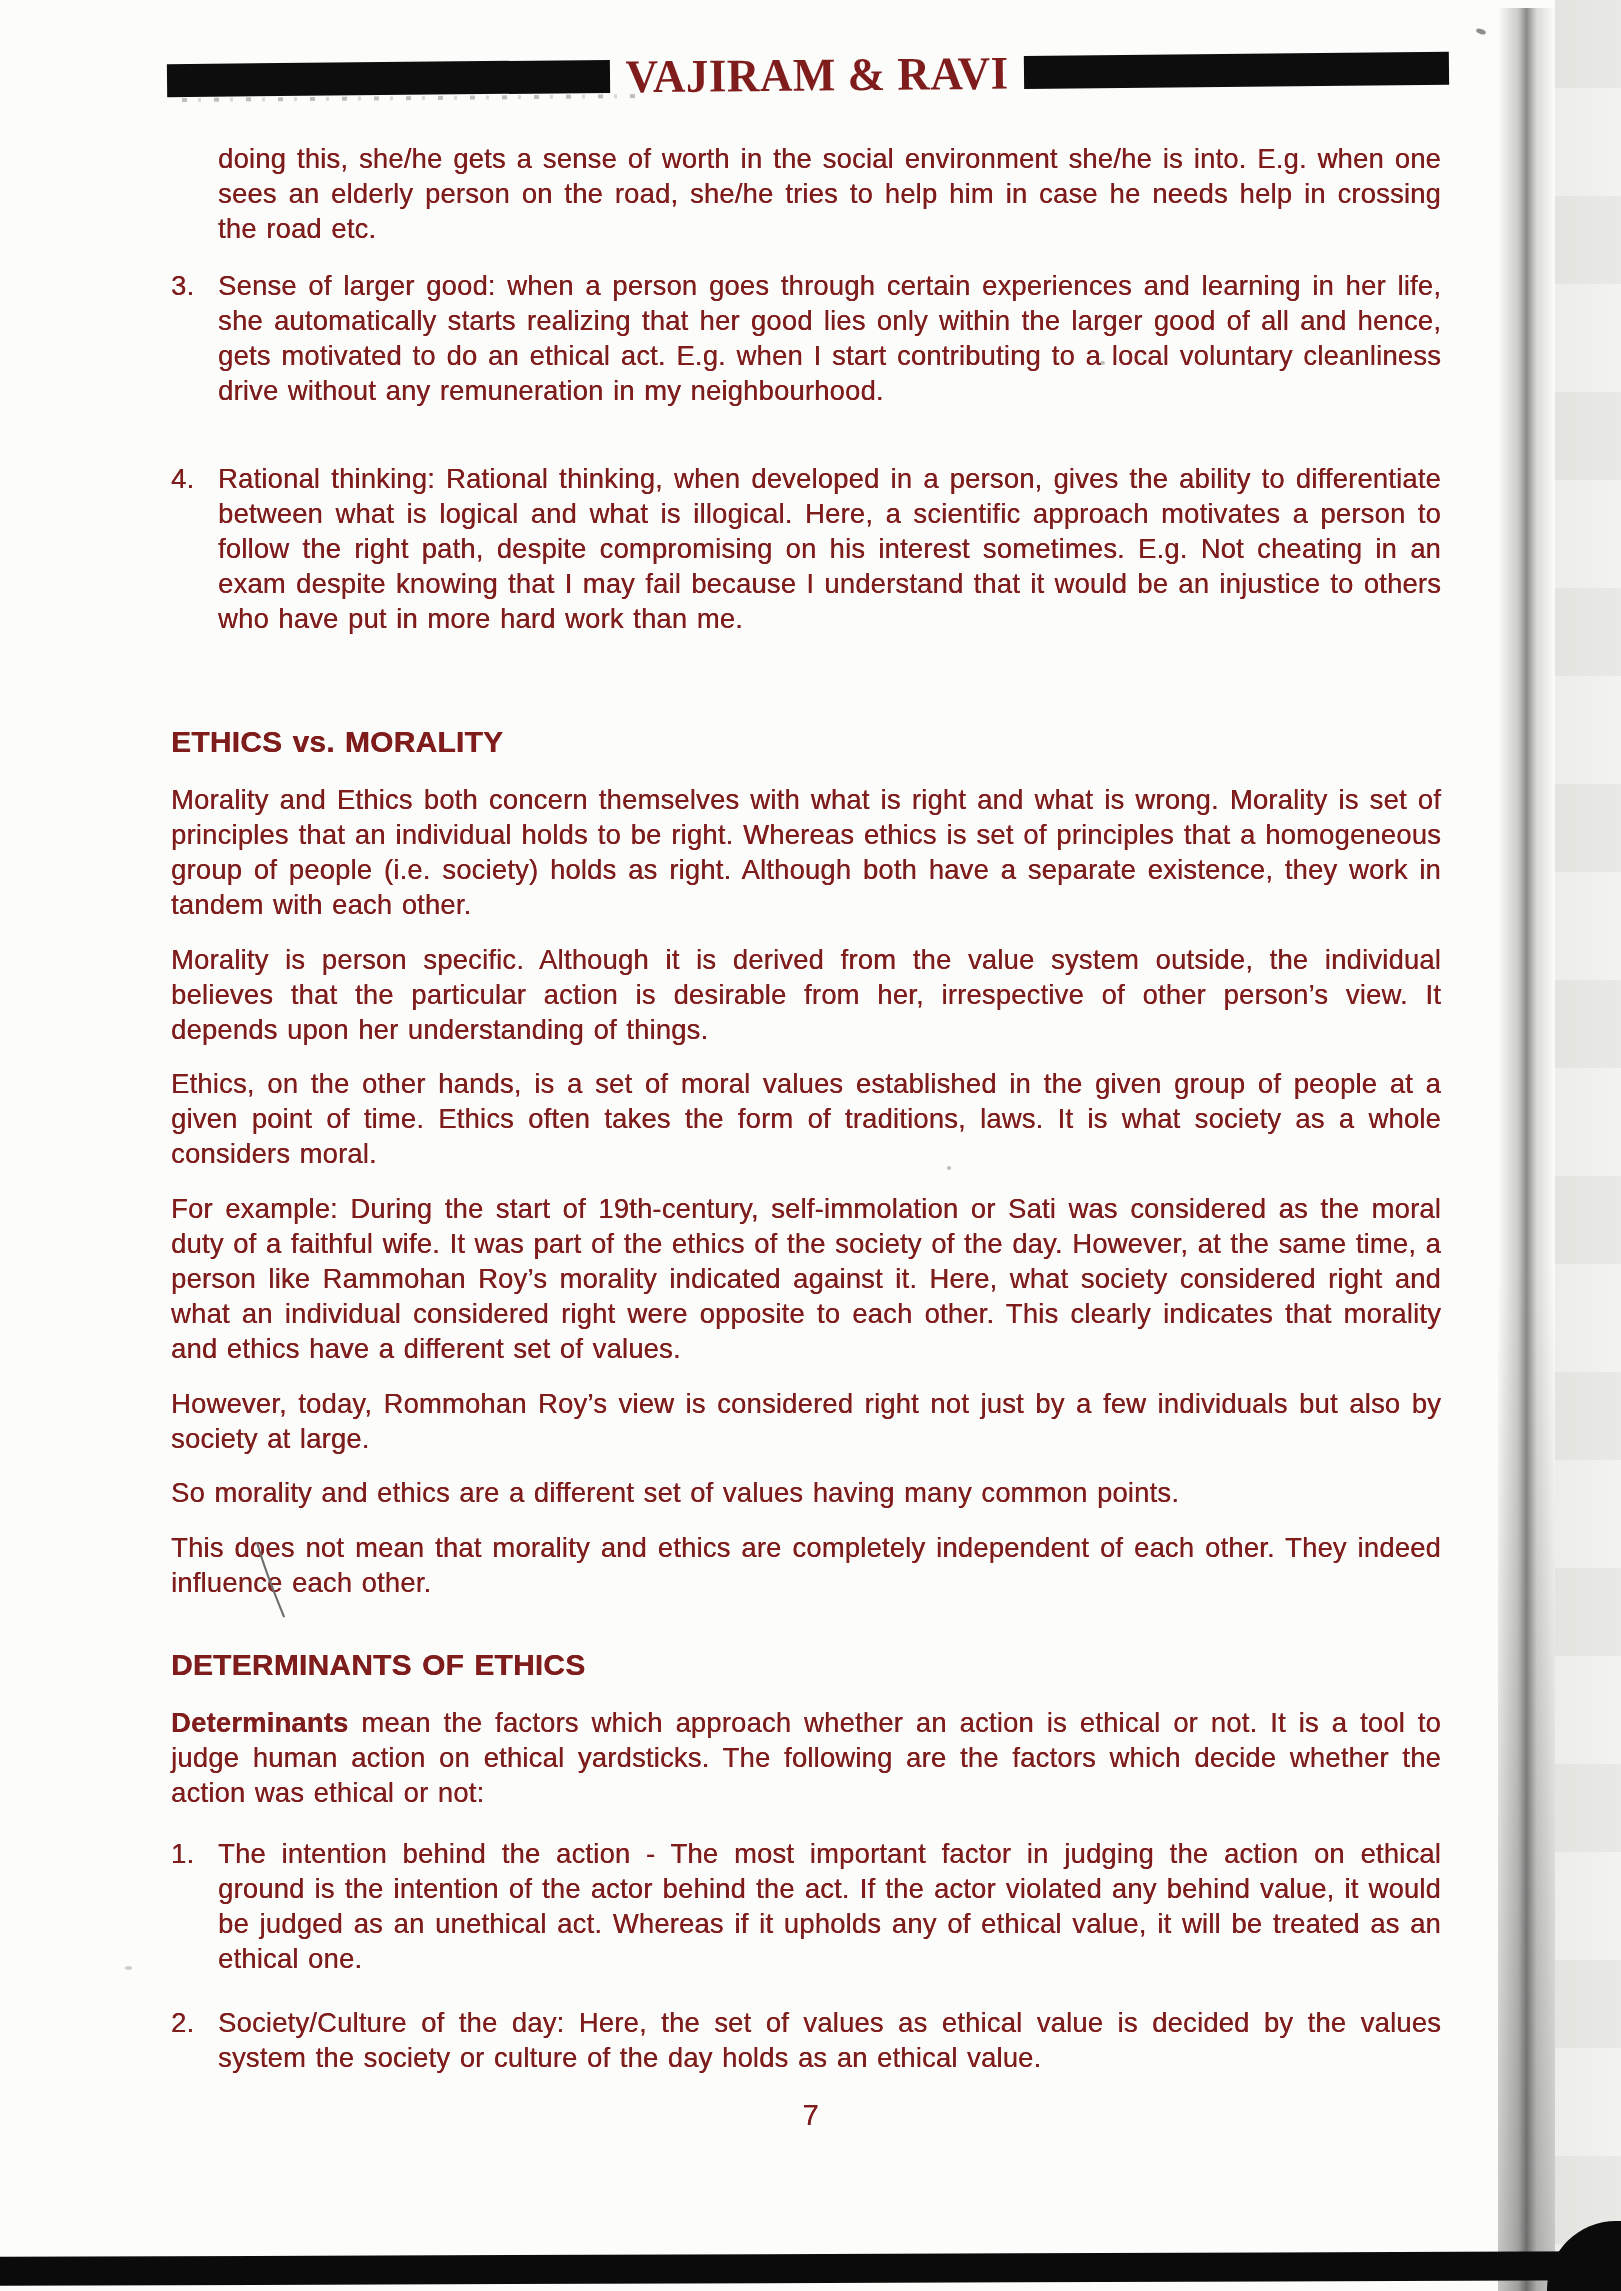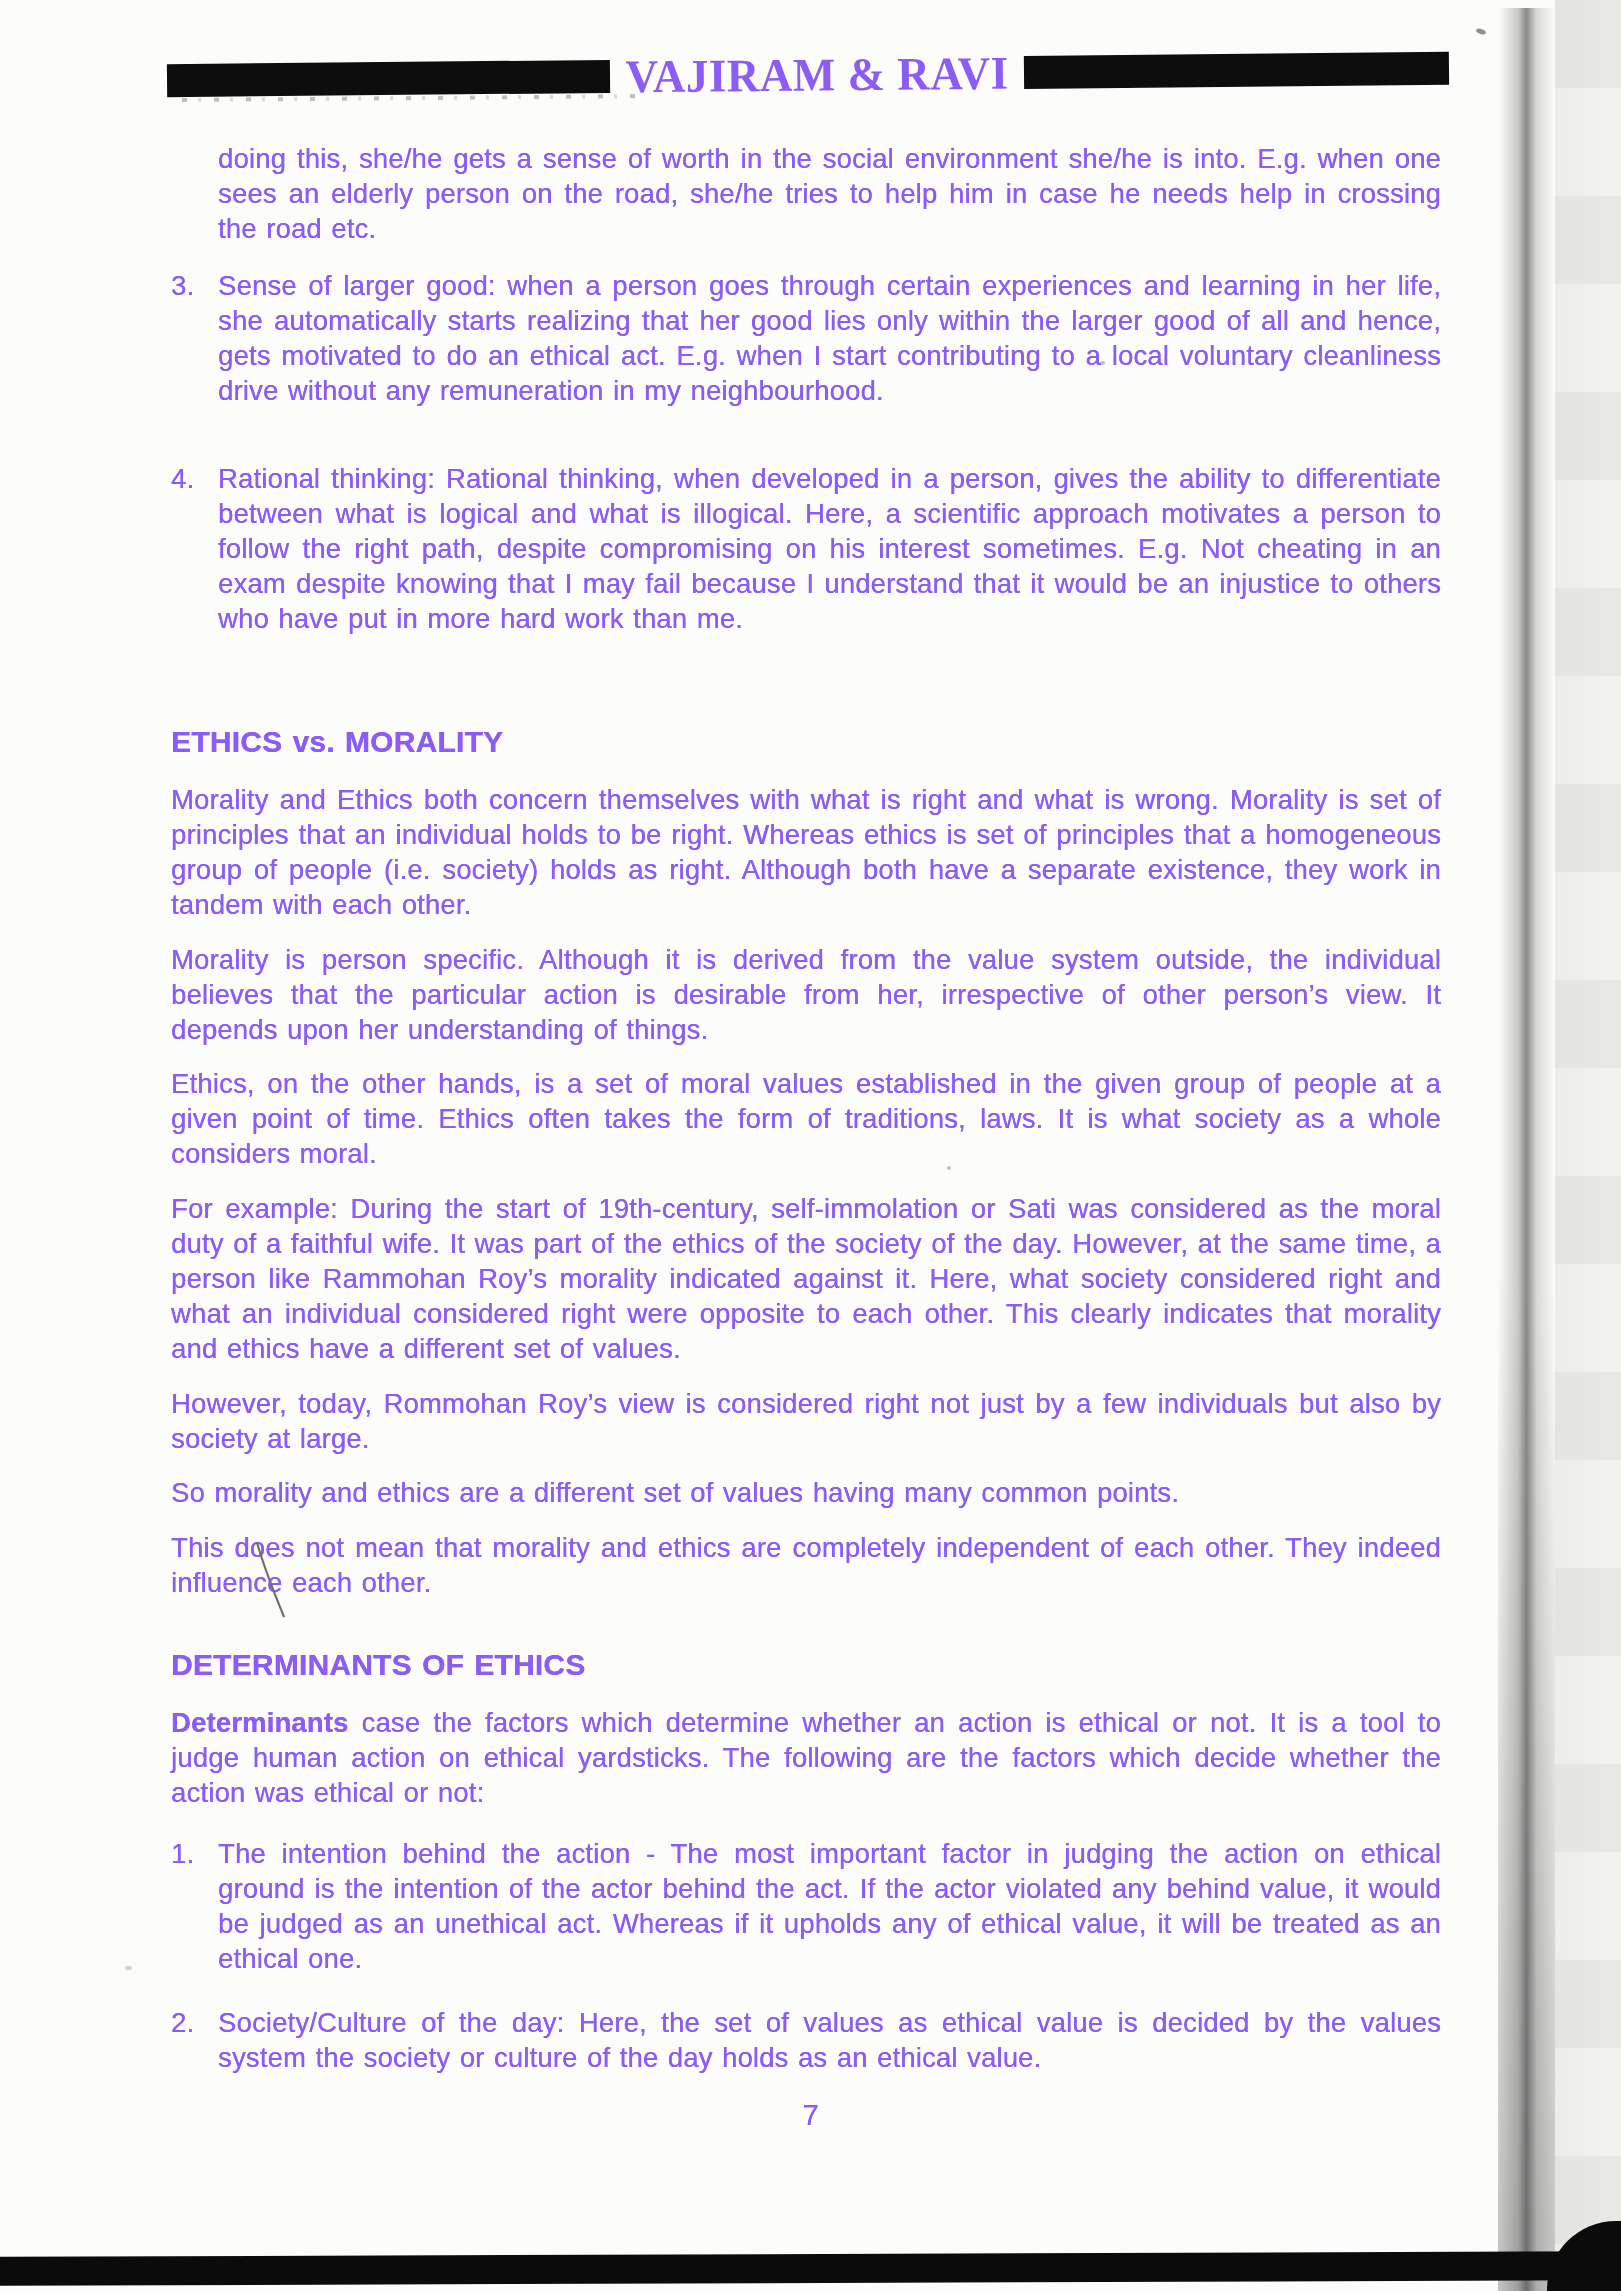--- a/index.html
+++ b/index.html
@@ -1,20 +1,20 @@
 <!DOCTYPE html>
 <html><head>
 <meta charset="utf-8">
 <style>
   html,body{margin:0;padding:0;background:#ffffff;}
   .sheet{
     position:relative;width:1621px;height:2292px;
     background:#fcfcfa;overflow:hidden;
     font-family:"Liberation Sans","DejaVu Sans",sans-serif;
-    color:#8b5cf6;
+    color:#7f1d1d;
   }
   
   .masthead{
     position:absolute;left:167px;top:53px;width:1282px;height:43px;
     display:flex;align-items:center;transform:rotate(-0.55deg);
   }
   .mast-rule{background:#0d0d0d;height:33px;}
   .mast-rule.left{width:443px;}
   .mast-rule.right{flex:1;}
   .brand{
@@ -133,21 +133,21 @@
     <h2>ETHICS vs. MORALITY</h2>
     <p class="para">Morality and Ethics both concern themselves with what is right and what is wrong. Morality is set of principles that an individual holds to be right. Whereas ethics is set of principles that a homogeneous group of people (i.e. society) holds as right. Although both have a separate existence, they work in tandem with each other.</p>
     <p class="para">Morality is person specific. Although it is derived from the value system outside, the individual believes that the particular action is desirable from her, irrespective of other person’s view. It depends upon her understanding of things.</p>
     <p class="para">Ethics, on the other hands, is a set of moral values established in the given group of people at a given point of time. Ethics often takes the form of traditions, laws. It is what society as a whole considers moral.</p>
     <p class="para">For example: During the start of 19th-century, self-immolation or Sati was considered as the moral duty of a faithful wife. It was part of the ethics of the society of the day. However, at the same time, a person like Rammohan Roy’s morality indicated against it. Here, what society considered right and what an individual considered right were opposite to each other. This clearly indicates that morality and ethics have a different set of values.</p>
     <p class="para">However, today, Rommohan Roy’s view is considered right not just by a few individuals but also by society at large.</p>
     <p class="para">So morality and ethics are a different set of values having many common points.</p>
     <p class="para">This does not mean that morality and ethics are completely independent of each other. They indeed influence each other.</p>
 
     <h2 class="h-det">DETERMINANTS OF ETHICS</h2>
-    <p class="para"><b>Determinants</b><span> case the factors which determine whether an action is ethical or not. It is a tool to judge human action on ethical yardsticks. The following are the factors which decide whether the action was ethical or not:</span></p>
+    <p class="para"><b>Determinants</b><span> mean the factors which approach whether an action is ethical or not. It is a tool to judge human action on ethical yardsticks. The following are the factors which decide whether the action was ethical or not:</span></p>
 
     <div class="dlist">
       <div class="list-item">
         <span class="num">1.</span>
         <span class="item-text"><span class="lead">The intention behind the action -</span><span> The most important factor in judging the action on ethical ground is the intention of the actor behind the act. If the actor violated any behind value, it would be judged as an unethical act. Whereas if it upholds any of ethical value, it will be treated as an ethical one.</span></span>
       </div>
       <div class="list-item">
         <span class="num">2.</span>
         <span class="item-text"><span class="lead">Society/Culture of the day:</span><span> Here, the set of values as ethical value is decided by the values system the society or culture of the day holds as an ethical value.</span></span>
       </div>

